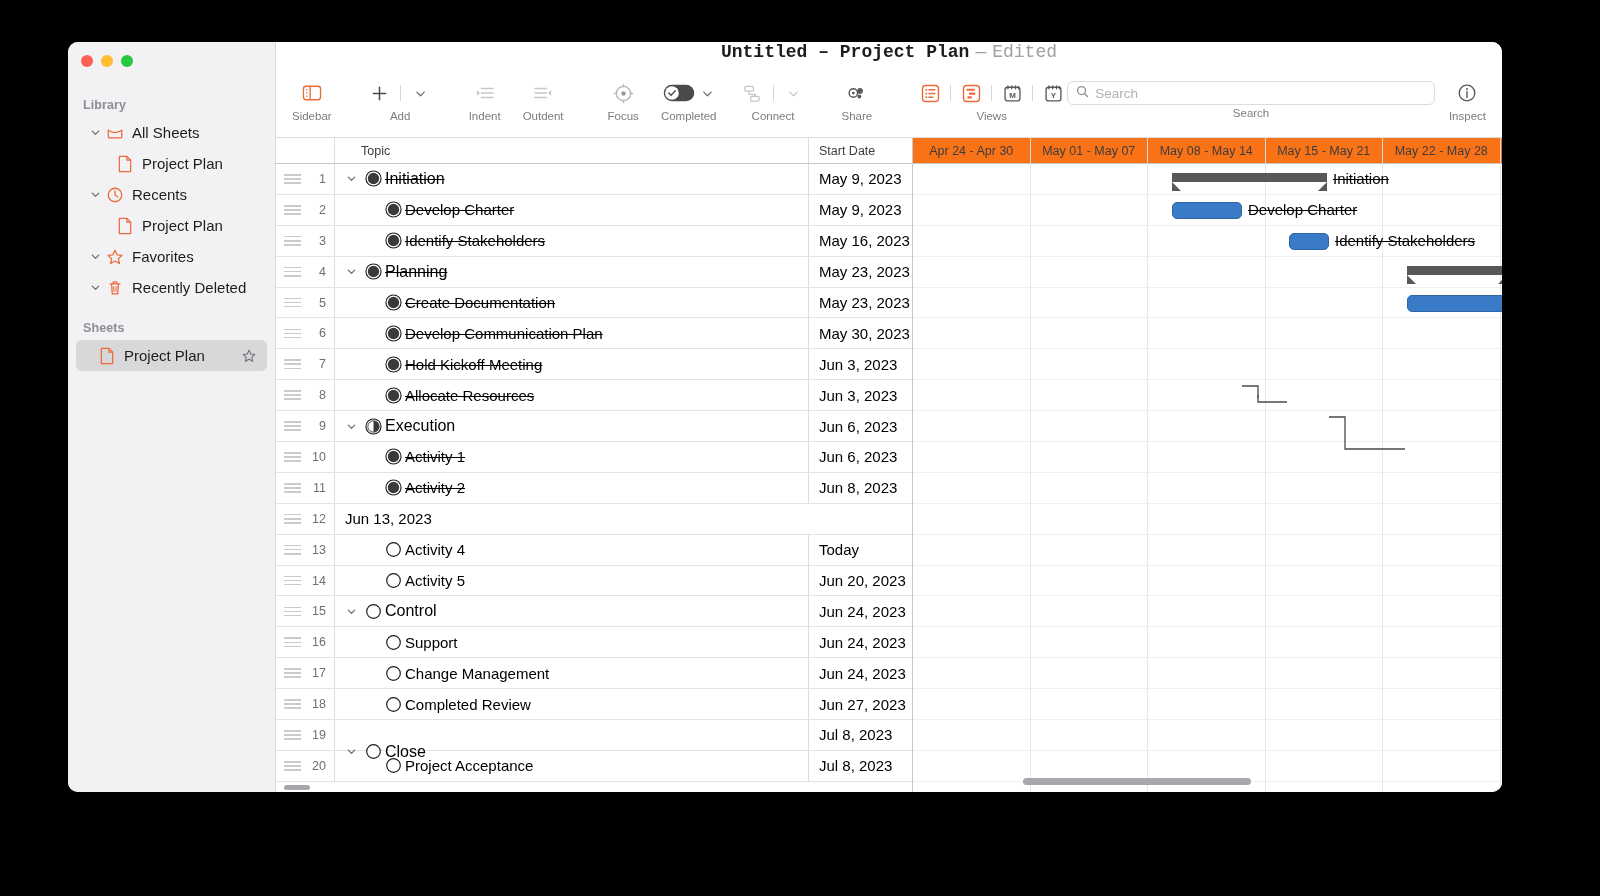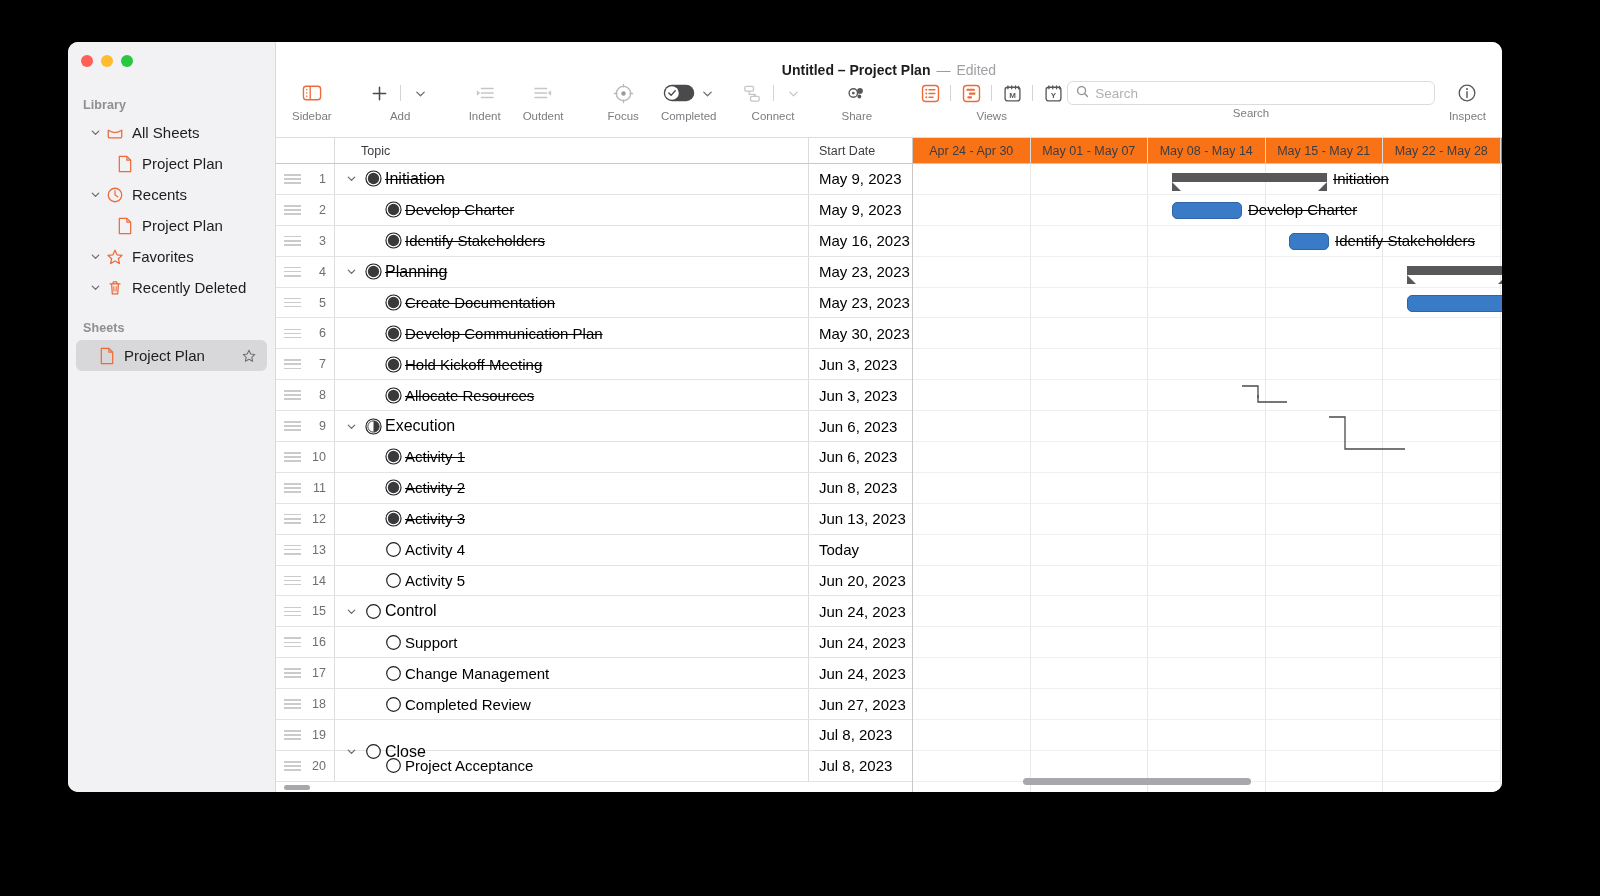--- a/index.html
+++ b/index.html
@@ -66,22 +66,23 @@
   }
   .sb-label { white-space: nowrap; }
   .sb-star-trail { margin-left: auto; margin-right: 10px; display: flex; }
 
   
   #main { flex: 1; display: flex; flex-direction: column; min-width: 0; background: #fff; }
 
   
   #titlebar {
     height: 36px; flex: none;
-    display: flex; align-items: flex-end; justify-content: center;
-    font-size: 14px;
+    display: flex; align-items: flex-start; justify-content: center;
+    font-size: 18px;
+    font-family: Liberation Mono, monospace;
   }
   #title-main { font-weight: 700; color: #1d1d1f; }
   #title-dash { color: #9b9b9f; margin: 0 6px; }
   #title-edited { color: #a0a0a5; }
 
   #toolbar {
     height: 60px; flex: none;
     display: flex; align-items: flex-start;
     padding: 0 16px;
     border-bottom: 1px solid #dcdbdd;
@@ -816,32 +817,20 @@
             </div>
             <div class="row">
               <div class="c-handle">
                 <span class="handle-icon">
                   <i></i>
                   <i></i>
                   <i></i>
                 </span>
               </div>
               <div class="c-num">12</div>
-              <div class="c-topic">
-                <div class="lvl2 done" style="display: flex; align-items: center;">
-                  <span class="twist"></span>
-                  <span class="marker">
-                    <svg width="17" height="17" viewBox="0 0 18 18">
-                      <circle cx="9" cy="9" r="8" fill="none" stroke="#1d1d1f" stroke-width="1.2"></circle>
-                      <circle cx="9" cy="9" r="6" fill="#3a3a3c"></circle>
-                    </svg>
-                  </span>
-                  <span class="topic-text">Activity 3</span>
-                </div>
-              </div>
               <div class="c-date">Jun 13, 2023</div>
             </div>
             <div class="row">
               <div class="c-handle">
                 <span class="handle-icon">
                   <i></i>
                   <i></i>
                   <i></i>
                 </span>
               </div>

